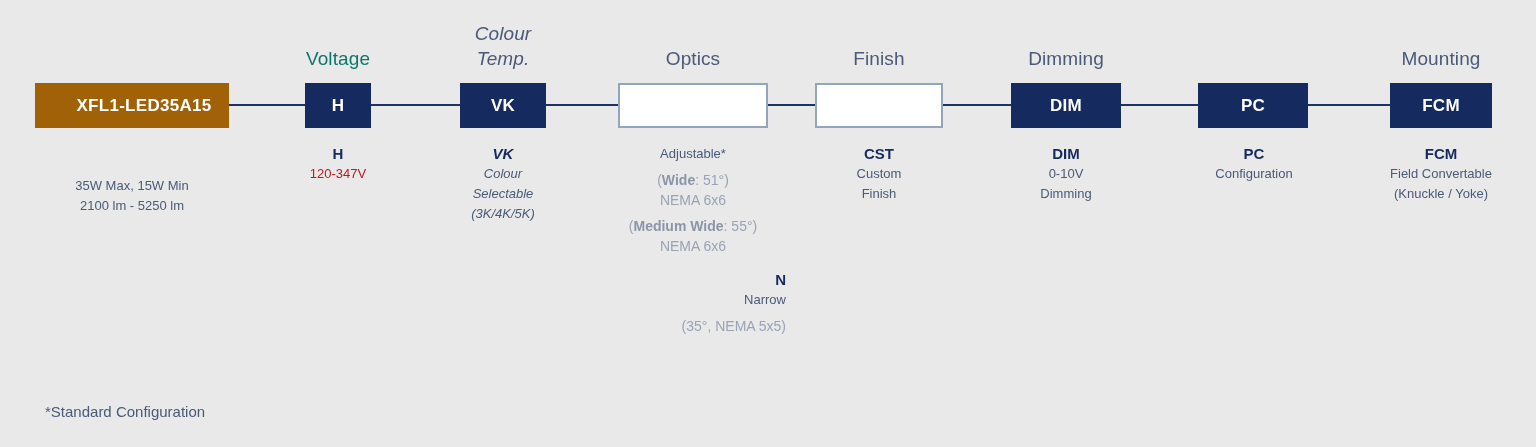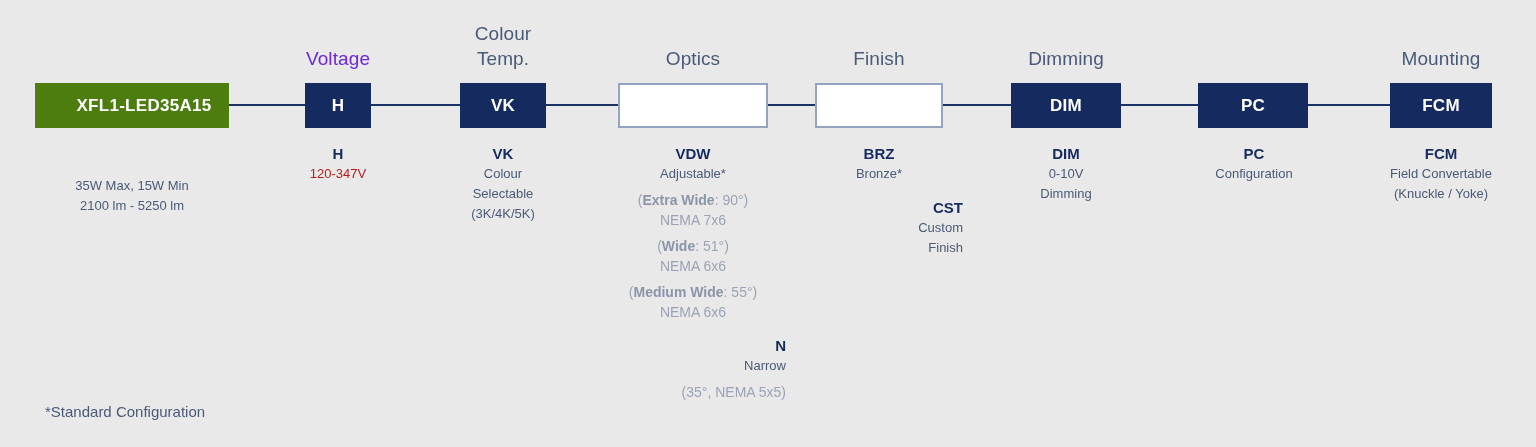--- a/index.html
+++ b/index.html
@@ -147,78 +147,72 @@
       <div class="head-wrap">
         <div class="col-head" style="color: rgb(74, 90, 120); white-space: pre-line;">Wattage</div>
       </div>
       <div class="details">
         <div class="detail-block">
           <div class="d-desc" style="color: rgb(74, 90, 120);">35W Max, 15W Min
 2100 lm  - 5250 lm</div>
         </div>
       </div>
     </div>
-    <div class="node filled" style="left: 35px; width: 194px; background: #4d7c0f; padding-left: 24px;">XFL1-LED35A15</div>
+    <div class="node filled" style="left: 35px; width: 194px; background: #a16207; padding-left: 24px;">XFL1-LED35A15</div>
     <div class="col" style="left: 262px; width: 152px; height: 447px;">
       <div class="head-wrap">
-        <div class="col-head" style="color: #6d28d9; white-space: pre-line;">Voltage</div>
+        <div class="col-head" style="color: #0f766e; white-space: pre-line;">Voltage</div>
       </div>
       <div class="details">
         <div class="detail-block">
           <div class="d-code" style="color: rgb(21, 42, 94);">H</div>
           <div class="d-desc" style="color: #b91c1c;">120-347V</div>
         </div>
       </div>
     </div>
     <div class="node filled" style="left: 305px; width: 66px; background: rgb(21, 42, 94);">H</div>
-    <div class="col" style="left: 420px; width: 166px; height: 424px;">
+    <div class="col" style="left: 420px; width: 166px; height: 424px; font-style: italic;">
       <div class="head-wrap">
         <div class="col-head" style="color: rgb(74, 90, 120); white-space: pre-line;">Colour
 Temp.</div>
       </div>
       <div class="details">
         <div class="detail-block">
           <div class="d-code" style="color: rgb(21, 42, 94);">VK</div>
           <div class="d-desc" style="color: rgb(74, 90, 120);">Colour
 Selectable
 (3K/4K/5K)</div>
         </div>
       </div>
     </div>
     <div class="node filled" style="left: 460px; width: 86px; background: rgb(21, 42, 94);">VK</div>
     <div class="col" style="left: 600px; width: 186px; height: 447px;">
       <div class="head-wrap">
         <div class="col-head" style="color: rgb(74, 90, 120); white-space: pre-line;">Optics</div>
       </div>
       <div class="details">
         <div class="detail-block">
-          <div class="d-code" style="color: rgb(21, 42, 94);">VDW</div>
           <div class="d-desc" style="color: rgb(74, 90, 120);">Adjustable*</div>
-          <div class="d-sub" style="color: rgb(154, 163, 181);">(<b>Extra Wide</b>: <span>90°</span>)<span class="nema">NEMA 7x6</span></div>
           <div class="d-sub" style="color: rgb(154, 163, 181);">(<b>Wide</b>: <span>51°</span>)<span class="nema">NEMA 6x6</span></div>
           <div class="d-sub" style="color: rgb(154, 163, 181);">(<b>Medium Wide</b>: <span>55°</span>)<span class="nema">NEMA 6x6</span></div>
         </div>
         <div class="detail-block gap-block">
           <div class="d-code" style="color: rgb(21, 42, 94);">N</div>
           <div class="d-desc" style="color: rgb(74, 90, 120);">Narrow</div>
           <div class="d-sub" style="color: rgb(154, 163, 181);"><span>(35°, NEMA 5x5)</span></div>
         </div>
       </div>
     </div>
     <div class="node empty" style="left: 618px; width: 150px; border-color: rgb(147, 164, 192);"></div>
     <div class="col" style="left: 795px; width: 168px; height: 447px;">
       <div class="head-wrap">
         <div class="col-head" style="color: rgb(74, 90, 120); white-space: pre-line;">Finish</div>
       </div>
       <div class="details">
         <div class="detail-block">
-          <div class="d-code" style="color: rgb(21, 42, 94);">BRZ</div>
-          <div class="d-desc" style="color: rgb(74, 90, 120);">Bronze*</div>
-        </div>
-        <div class="detail-block">
           <div class="d-code" style="color: rgb(21, 42, 94);">CST</div>
           <div class="d-desc" style="color: rgb(74, 90, 120);">Custom
 Finish</div>
         </div>
       </div>
     </div>
     <div class="node empty" style="left: 815px; width: 128px; border-color: rgb(147, 164, 192);"></div>
     <div class="col" style="left: 980px; width: 172px; height: 382px;">
       <div class="head-wrap">
         <div class="col-head" style="color: rgb(74, 90, 120); white-space: pre-line;">Dimming</div>

